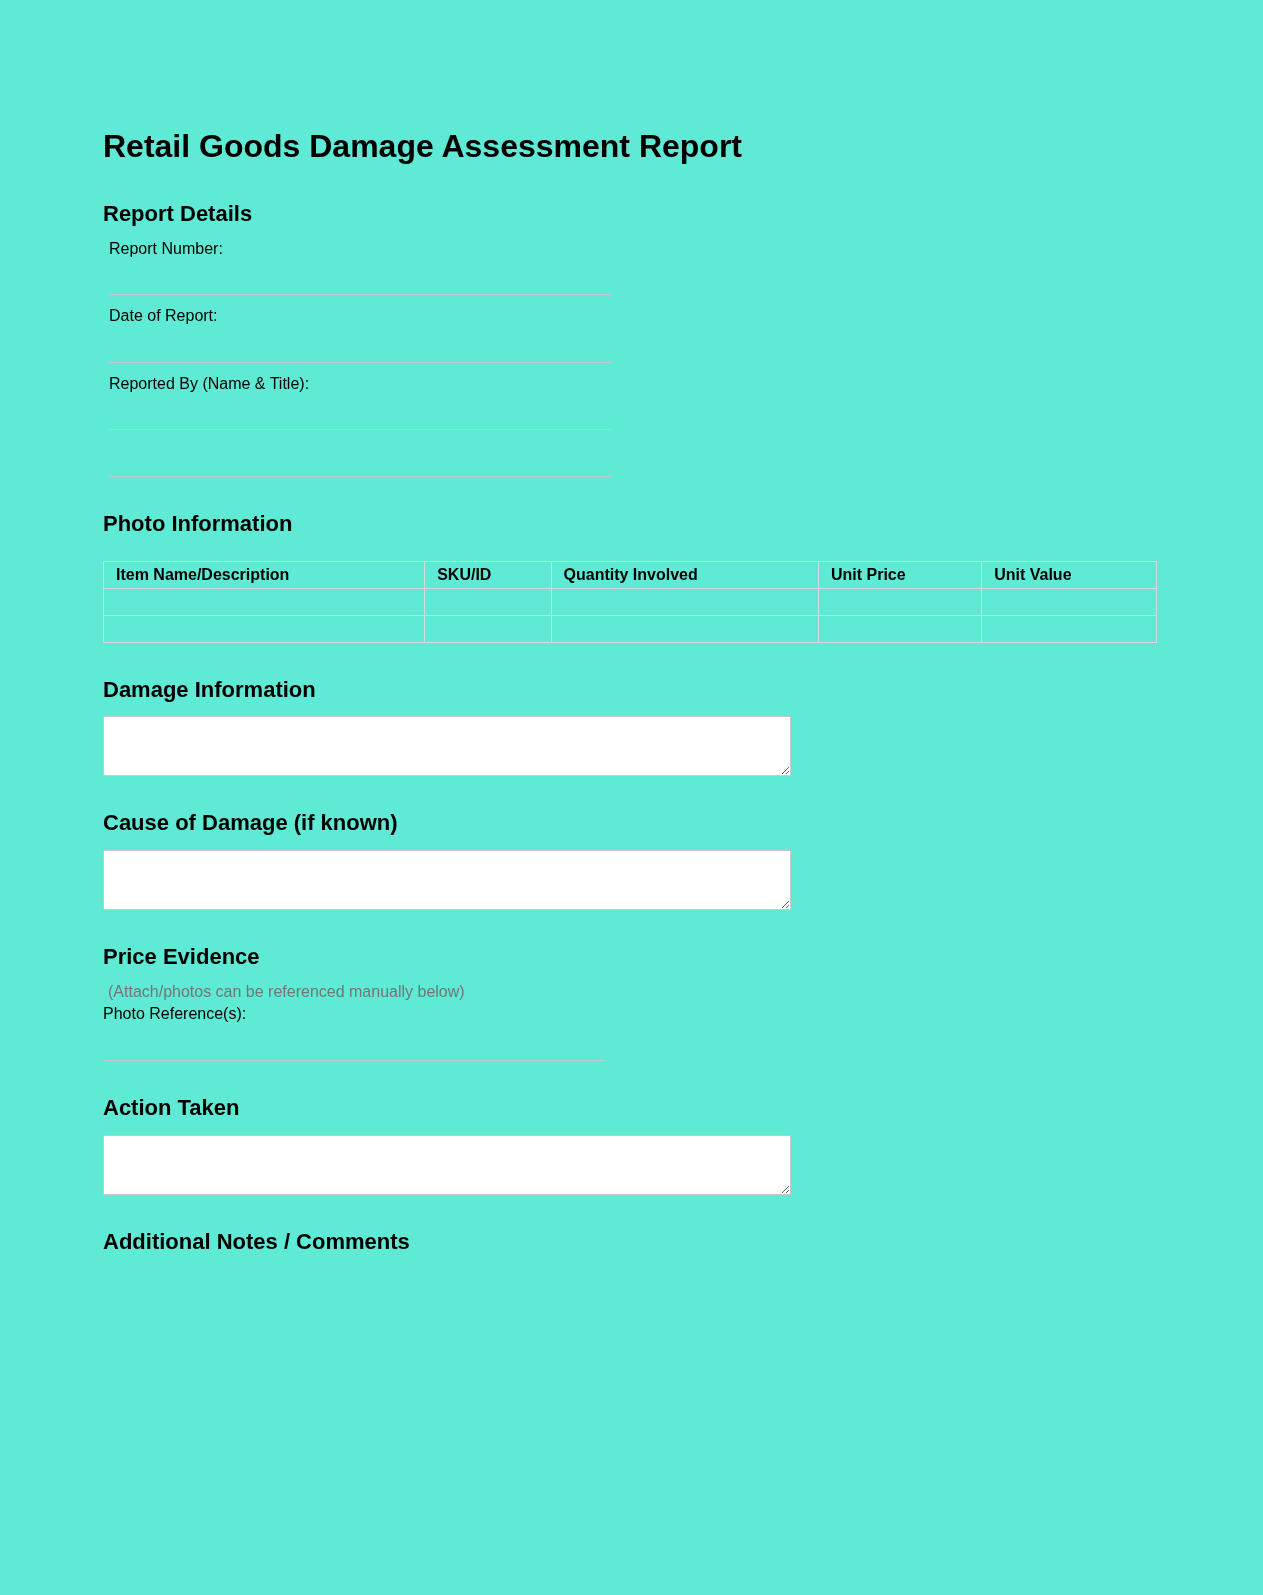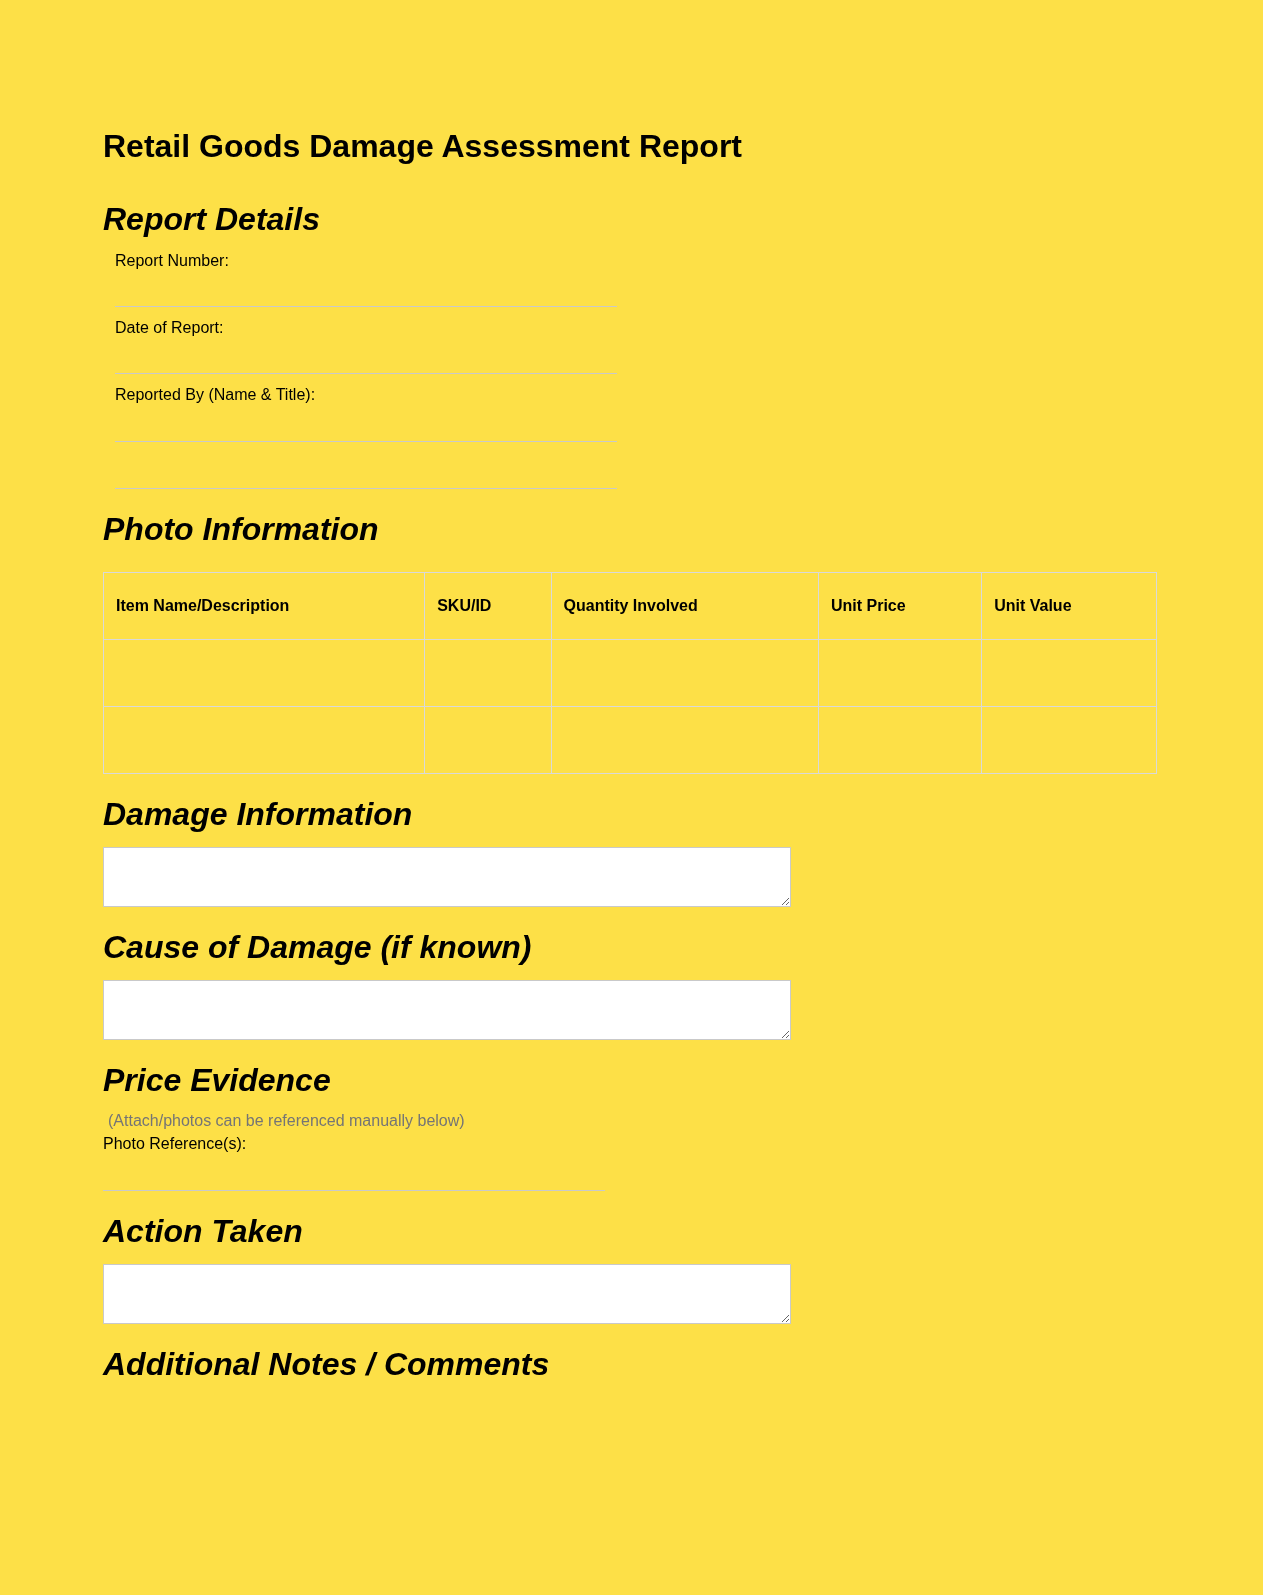--- a/index.html
+++ b/index.html
@@ -6,39 +6,38 @@
   body {
     font-family: "Liberation Sans", "DejaVu Sans", sans-serif;
     font-size: 16px;
     color: #000000;
     -webkit-font-smoothing: antialiased;
   }
   .page {
     position: relative;
     width: 1263px;
     height: 1595px;
-    background: #fde047;
+    background: #5eead4;
     box-sizing: border-box;
     padding: 128px 106px 0 103px;
     overflow: hidden;
   }
   h1 {
     font-size: 32px;
     font-weight: bold;
     line-height: 1.15;
     margin: 0 0 36px 0;
   }
   h2 {
-    font-size: 32px;
+    font-size: 22px;
     font-weight: bold;
     line-height: 1.15;
-    margin: 22px 0 14px 0;
-    font-style: italic;
+    margin: 34px 0 14px 0;
   }
-  .field { margin: 0 0 12px 12px; }
+  .field { margin: 0 0 12px 6px; }
   .field label {
     display: block;
     line-height: 1.15;
     margin-bottom: 2px;
   }
   .field input {
     display: block;
     width: 502px;
     height: 34px;
     border: none;
@@ -51,21 +50,21 @@
     outline: none;
   }
   table.goods {
     width: 100%;
     border-collapse: collapse;
     margin-top: 24px;
     table-layout: fixed;
   }
   table.goods th, table.goods td {
     border: 1px solid #d9d9d9;
-    padding: 24px 12px;
+    padding: 4px 12px;
     text-align: left;
     vertical-align: top;
     font-size: 16px;
     line-height: 1.15;
     height: 18px;
     overflow: hidden;
   }
   table.goods th { font-weight: bold; }
   col.c1 { width: 30.5%; }
   col.c2 { width: 12.0%; }

